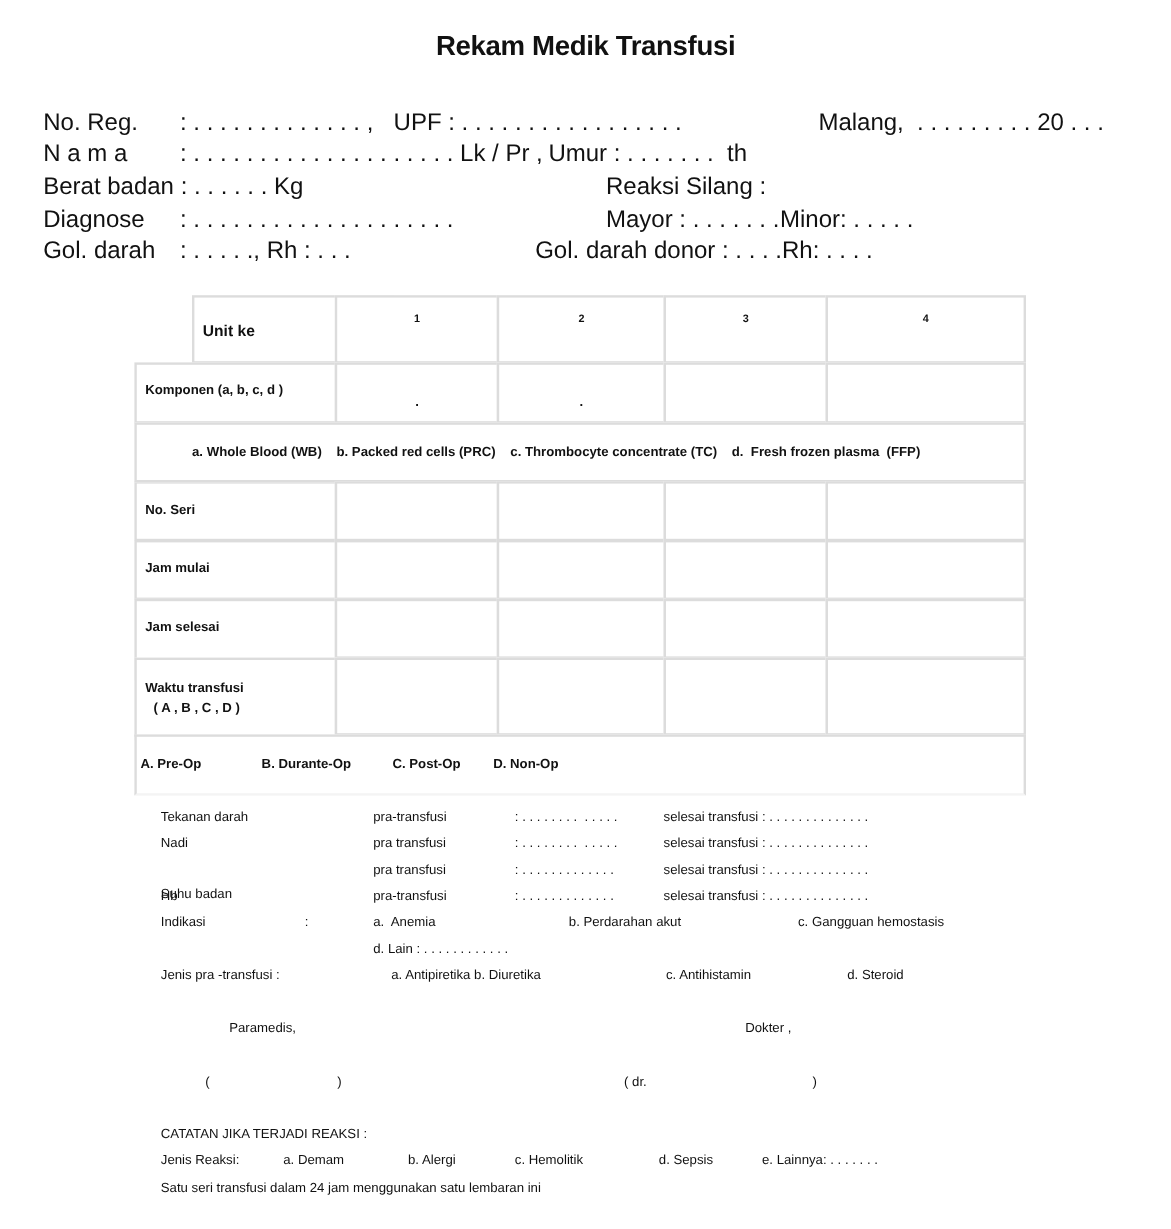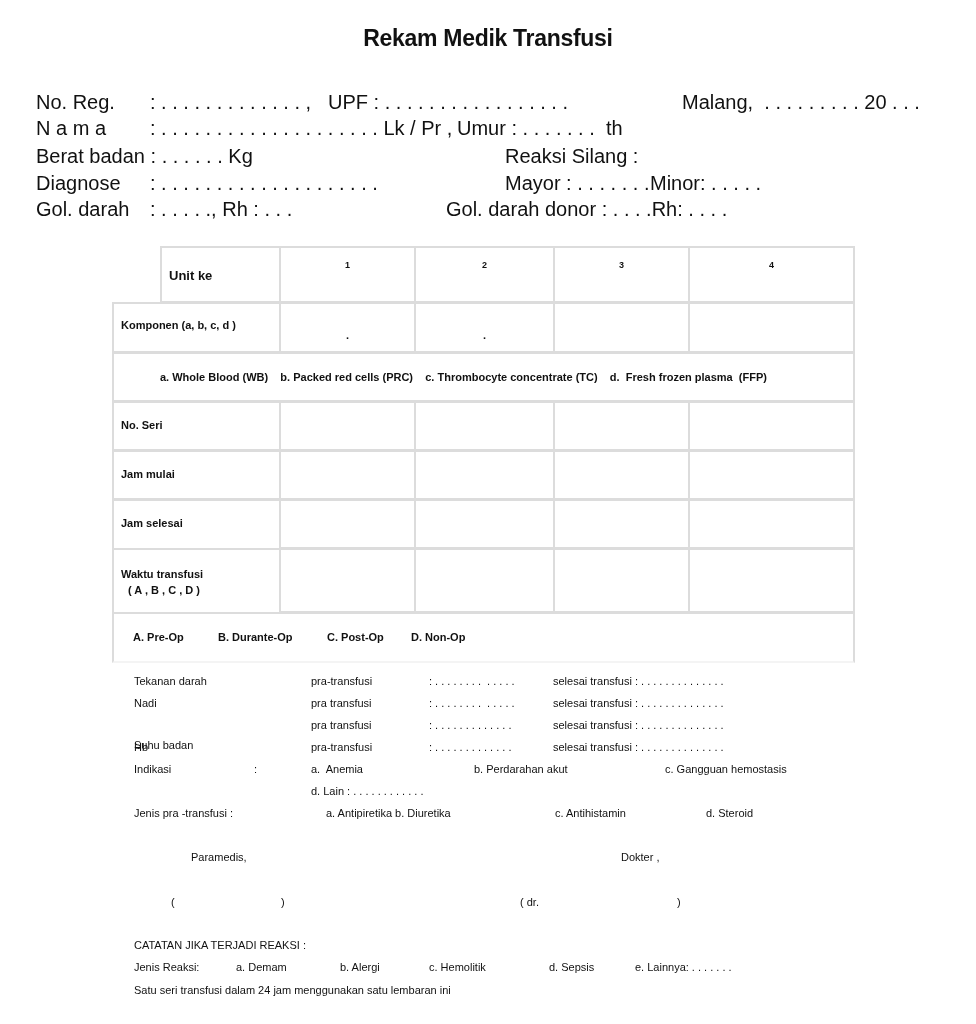--- a/index.html
+++ b/index.html
@@ -113,21 +113,21 @@
   <div class="cell" style="left:0;top:302px;width:169px;height:69px;">
     <span class="lbl" style="top:18px;">Waktu transfusi</span>
     <span class="lbl" style="top:34px;left:14px;">( A  ,  B  ,  C  ,  D )</span>
   </div>
   <div class="cell" style="left:167px;top:302px;width:137px;height:65px;"></div>
   <div class="cell" style="left:302px;top:302px;width:141px;height:65px;"></div>
   <div class="cell" style="left:441px;top:302px;width:137px;height:65px;"></div>
   <div class="cell" style="left:576px;top:302px;width:167px;height:65px;"></div>
 
   <div class="cell" style="left:0;top:366px;width:743px;height:51px;border-bottom-color:#f4f4f4;">
-    <span class="lbl" style="left:19px;top:17px;">A. Pre-Op</span>
+    <span class="lbl" style="left:3px;top:17px;">A. Pre-Op</span>
     <span class="lbl" style="left:104px;top:17px;">B. Durante-Op</span>
     <span class="lbl" style="left:213px;top:17px;">C. Post-Op</span>
     <span class="lbl" style="left:297px;top:17px;">D. Non-Op</span>
   </div>
 </div>
 
 <div>
   <div class="abs body-txt" style="left:134px;top:675px;">Tekanan darah</div>
   <div class="abs body-txt" style="left:311px;top:675px;">pra-transfusi</div>
   <div class="abs body-txt" style="left:429px;top:675px;">: . . . . . . . .  . . . . .</div>

